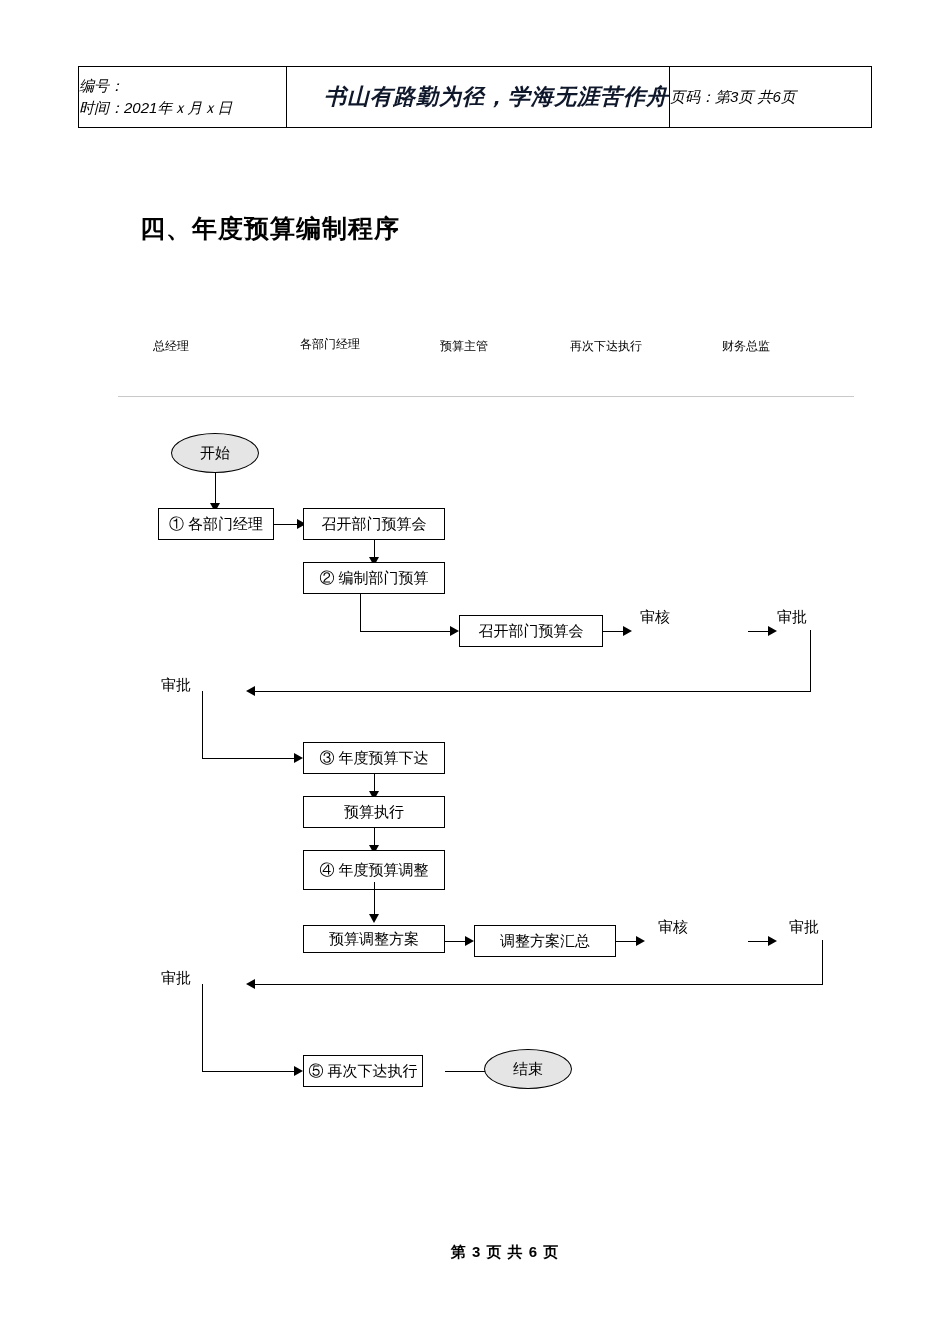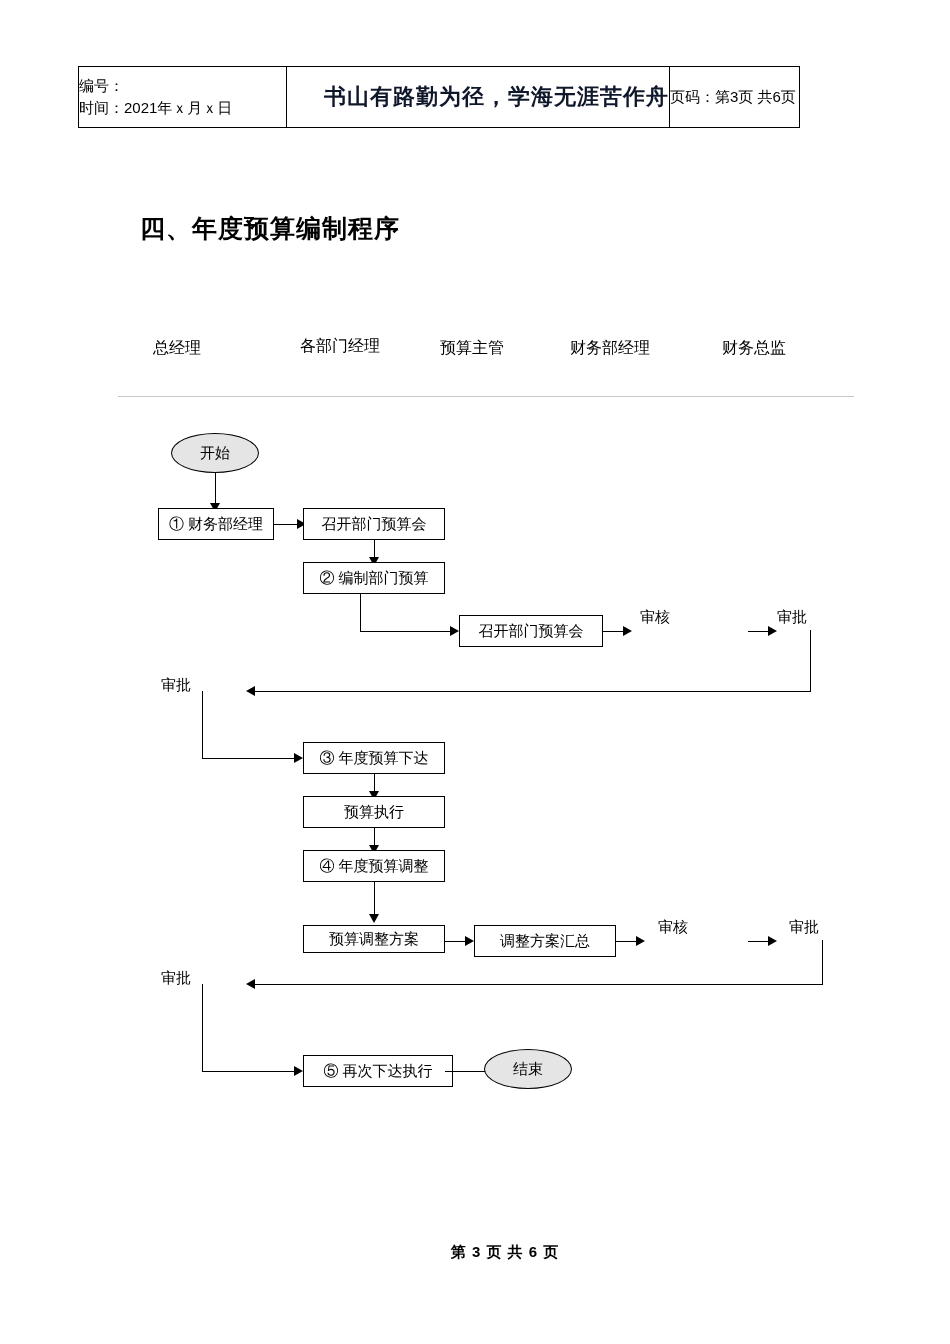--- a/index.html
+++ b/index.html
@@ -14,23 +14,24 @@
     font-family: "Liberation Serif", "DejaVu Serif", serif;
     color: #000;
     overflow: hidden;
   }
 
   
   .header-table {
     position: absolute;
     left: 78px;
     top: 66px;
-    width: 722px;
+    width: 794px;
     border-collapse: collapse;
     table-layout: fixed;
+    font-style: italic;
   }
   .header-table td {
     border: 1px solid #000;
     padding: 0;
     vertical-align: middle;
     height: 60px;
   }
   .hdr-left {
     width: 207px;
     padding: 4px 8px 4px 10px;
@@ -60,21 +61,21 @@
     top: 212px;
     font-size: 25px;
     font-weight: bold;
     letter-spacing: 1px;
     font-family: "Liberation Sans", sans-serif;
   }
 
   
   .lane-label {
     position: absolute;
-    font-size: 16px;
+    font-size: 12px;
     white-space: nowrap;
     font-family: Liberation Serif, serif;
   }
   .lane-rule {
     position: absolute;
     left: 118px;
     top: 396px;
     width: 736px;
     height: 1px;
     background: #c9c9c9;
@@ -175,30 +176,30 @@
     </td>
   </tr>
 </tbody>
   </table>
 
 <div class="section-title">四、年度预算编制程序</div>
 
 <div class="lane-label" style="left:153px; top:338px;">总经理</div>
 <div class="lane-label" style="left:273px; top:336px;margin-left:27px;">各部门经理</div>
 <div class="lane-label" style="left:440px; top:338px;">预算主管</div>
-<div class="lane-label" style="left:570px; top:338px;">财务部经理</div>
+<div class="lane-label" style="left:570px; top:338px;">再次下达执行</div>
 <div class="lane-label" style="left:722px; top:338px;">财务总监</div>
 <div class="lane-rule"></div>
 
 <div class="terminator" style="left:171px; top:433px; width:88px; height:40px;">开始</div>
 
 <div class="ln-v" style="left:215px; top:473px; height:33px;"></div>
 <div class="ar ar-d" style="left:210px; top:503px;"></div>
 
-<div class="node" style="left:158px; top:508px; width:116px; height:32px;">① 财务部经理</div>
+<div class="node" style="left:158px; top:508px; width:116px; height:32px;">① 各部门经理</div>
 
 <div class="ln-h" style="left:274px; top:524px; width:27px;"></div>
 <div class="ar ar-r" style="left:297px; top:519px;"></div>
 
 <div class="node" style="left:303px; top:508px; width:142px; height:32px;">召开部门预算会</div>
 
 <div class="ln-v" style="left:374px; top:540px; height:21px;"></div>
 <div class="ar ar-d" style="left:369px; top:557px;"></div>
 
 <div class="node" style="left:303px; top:562px; width:142px; height:32px;">② 编制部门预算</div>
@@ -229,21 +230,21 @@
 <div class="node" style="left:303px; top:742px; width:142px; height:32px;">③ 年度预算下达</div>
 
 <div class="ln-v" style="left:374px; top:774px; height:21px;"></div>
 <div class="ar ar-d" style="left:369px; top:791px;"></div>
 
 <div class="node" style="left:303px; top:796px; width:142px; height:32px;">预算执行</div>
 
 <div class="ln-v" style="left:374px; top:828px; height:21px;"></div>
 <div class="ar ar-d" style="left:369px; top:845px;"></div>
 
-<div class="node" style="left:303px; top:850px; width:142px; height:32px;">④ 年度预算调整</div>
+<div class="node" style="left:303px; top:850px; width:142px; height:40px;">④ 年度预算调整</div>
 
 <div class="ln-v" style="left:374px; top:882px; height:38px;"></div>
 <div class="ar ar-d" style="left:369px; top:914px;"></div>
 
 <div class="node" style="left:303px; top:925px; width:142px; height:28px;">预算调整方案</div>
 
 <div class="ln-h" style="left:445px; top:941px; width:24px;"></div>
 <div class="ar ar-r" style="left:465px; top:936px;"></div>
 
 <div class="node" style="left:474px; top:925px; width:142px; height:32px;">调整方案汇总</div>
@@ -258,19 +259,19 @@
 
 <div class="ln-v" style="left:822px; top:940px; height:45px;"></div>
 <div class="ln-h" style="left:253px; top:984px; width:570px;"></div>
 <div class="ar ar-l" style="left:246px; top:979px;"></div>
 <div class="free-label" style="left:161px; top:969px;">审批</div>
 
 <div class="ln-v" style="left:202px; top:984px; height:87px;"></div>
 <div class="ln-h" style="left:202px; top:1071px; width:96px;"></div>
 <div class="ar ar-r" style="left:294px; top:1066px;"></div>
 
-<div class="node" style="left:303px; top:1055px; width:150px; height:32px;">⑤ 再次下达执行</div>
+<div class="node" style="left:303px; top:1055px; width:120px; height:32px;">⑤ 再次下达执行</div>
 
 <div class="ln-h" style="left:445px; top:1071px; width:42px;"></div>
 
 <div class="terminator" style="left:484px; top:1049px; width:88px; height:40px;">结束</div>
 
 <div class="footer">第 3 页 共 6 页</div>
 
 </body></html>

